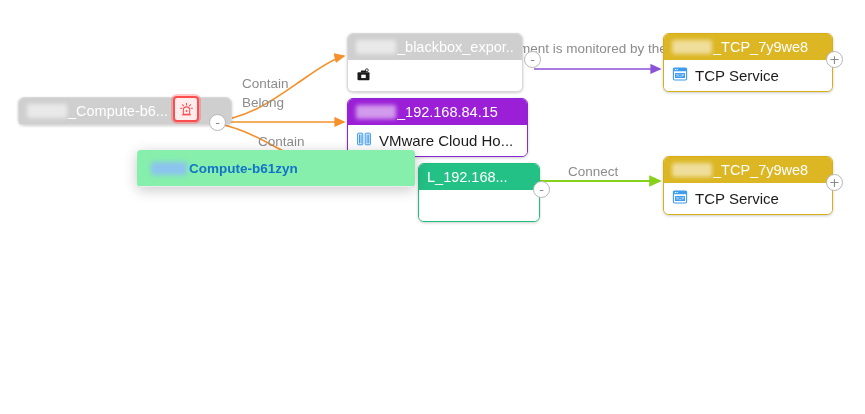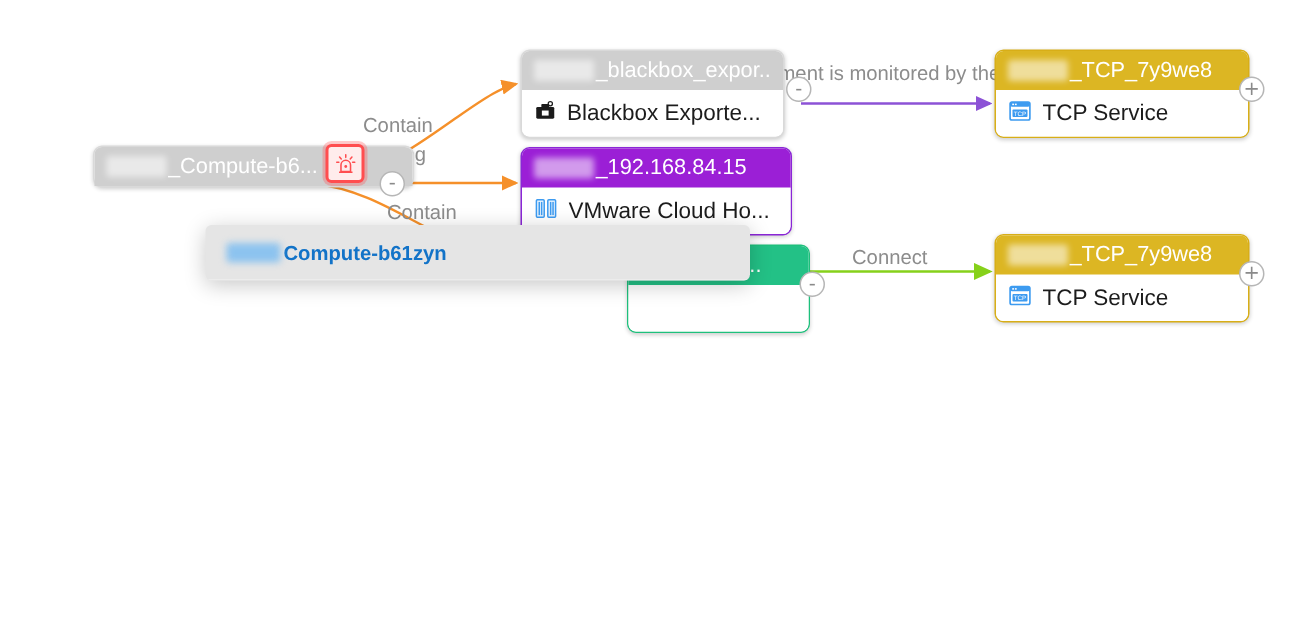--- a/index.html
+++ b/index.html
@@ -106,22 +106,22 @@
     font-size: 13.5px;
     color: #8c8c8c;
     white-space: nowrap;
     user-select: none;
   }
 
   
   #popup {
     position: absolute;
     left: 137px; top: 150px;
-    width: 363px;
-    background: #e5e5e5;
+    width: 278px;
+    background: #86efac;
     border-radius: 4px;
     box-shadow: 0 3px 14px rgba(0,0,0,.22);
     z-index: 30;
     overflow: hidden;
   }
   #popup .pop-head {
     display: flex; align-items: center;
     padding: 11px 14px 10px 14px;
     border-bottom: 1px solid #ececec;
     gap: 0px;
@@ -187,21 +187,21 @@
 
     <path d="M540,181 L660,181" fill="none" stroke="#86d11a" stroke-width="1.8" marker-end="url(#arrow-green)"></path>
   </svg>
 
   <div class="edge-label" style="left:242px;top:76px;">Contain</div>
   <div class="edge-label" style="left:242px;top:95px;">Belong</div>
   <div class="edge-label" style="left:258px;top:134px;">Contain</div>
   <div class="edge-label" style="left:519px;top:41px;">ment is monitored by the</div>
   <div class="edge-label" style="left:568px;top:164px;">Connect</div>
 
-  <div class="node n-grey" style="left:18px;top:97px;width:214px;margin-left:44px;">
+  <div class="node n-grey" style="left:18px;top:97px;width:214px;">
     <div class="node-head">
       <span class="redact"></span>
       <span class="htxt">_Compute-b6...</span>
     </div>
 
     <div class="alarm-badge" style="left:154px;top:-2px;">
       <svg width="15" height="15" viewBox="0 0 16 16">
         <path d="M3.2 13.2h9.6v1.1H3.2z" fill="#ff4d4f"></path>
         <path d="M4.6 13.2V8.6a3.4 3.4 0 016.8 0v4.6z" fill="none" stroke="#ff4d4f" stroke-width="1.1"></path>
         <circle cx="8" cy="9.6" r="1" fill="#ff4d4f"></circle>
@@ -219,21 +219,20 @@
     </div>
     <div class="node-body">
       <span>
         <svg width="15" height="15" viewBox="0 0 16 16">
           <rect x="1.6" y="5.6" width="12.8" height="8.4" rx="1" fill="#1b1b1b"></rect>
           <rect x="5.2" y="3.6" width="5.6" height="2.2" rx=".6" fill="#1b1b1b"></rect>
           <circle cx="11.6" cy="3.4" r="1.5" fill="none" stroke="#1b1b1b" stroke-width=".9"></circle>
           <rect x="5.6" y="8.2" width="4.8" height="3.6" fill="#ffffff"></rect>
         </svg>
       </span>
-      <span class="btxt">Blackbox Exporte...</span>
     </div>
     <div class="handle" style="left:176px;top:17px;">-</div>
   </div>
 
   <div class="node n-purple" style="left:347px;top:98px;width:181px;">
     <div class="node-head">
       <span class="redact"></span>
       <span class="htxt">_192.168.84.15</span>
     </div>
     <div class="node-body">

